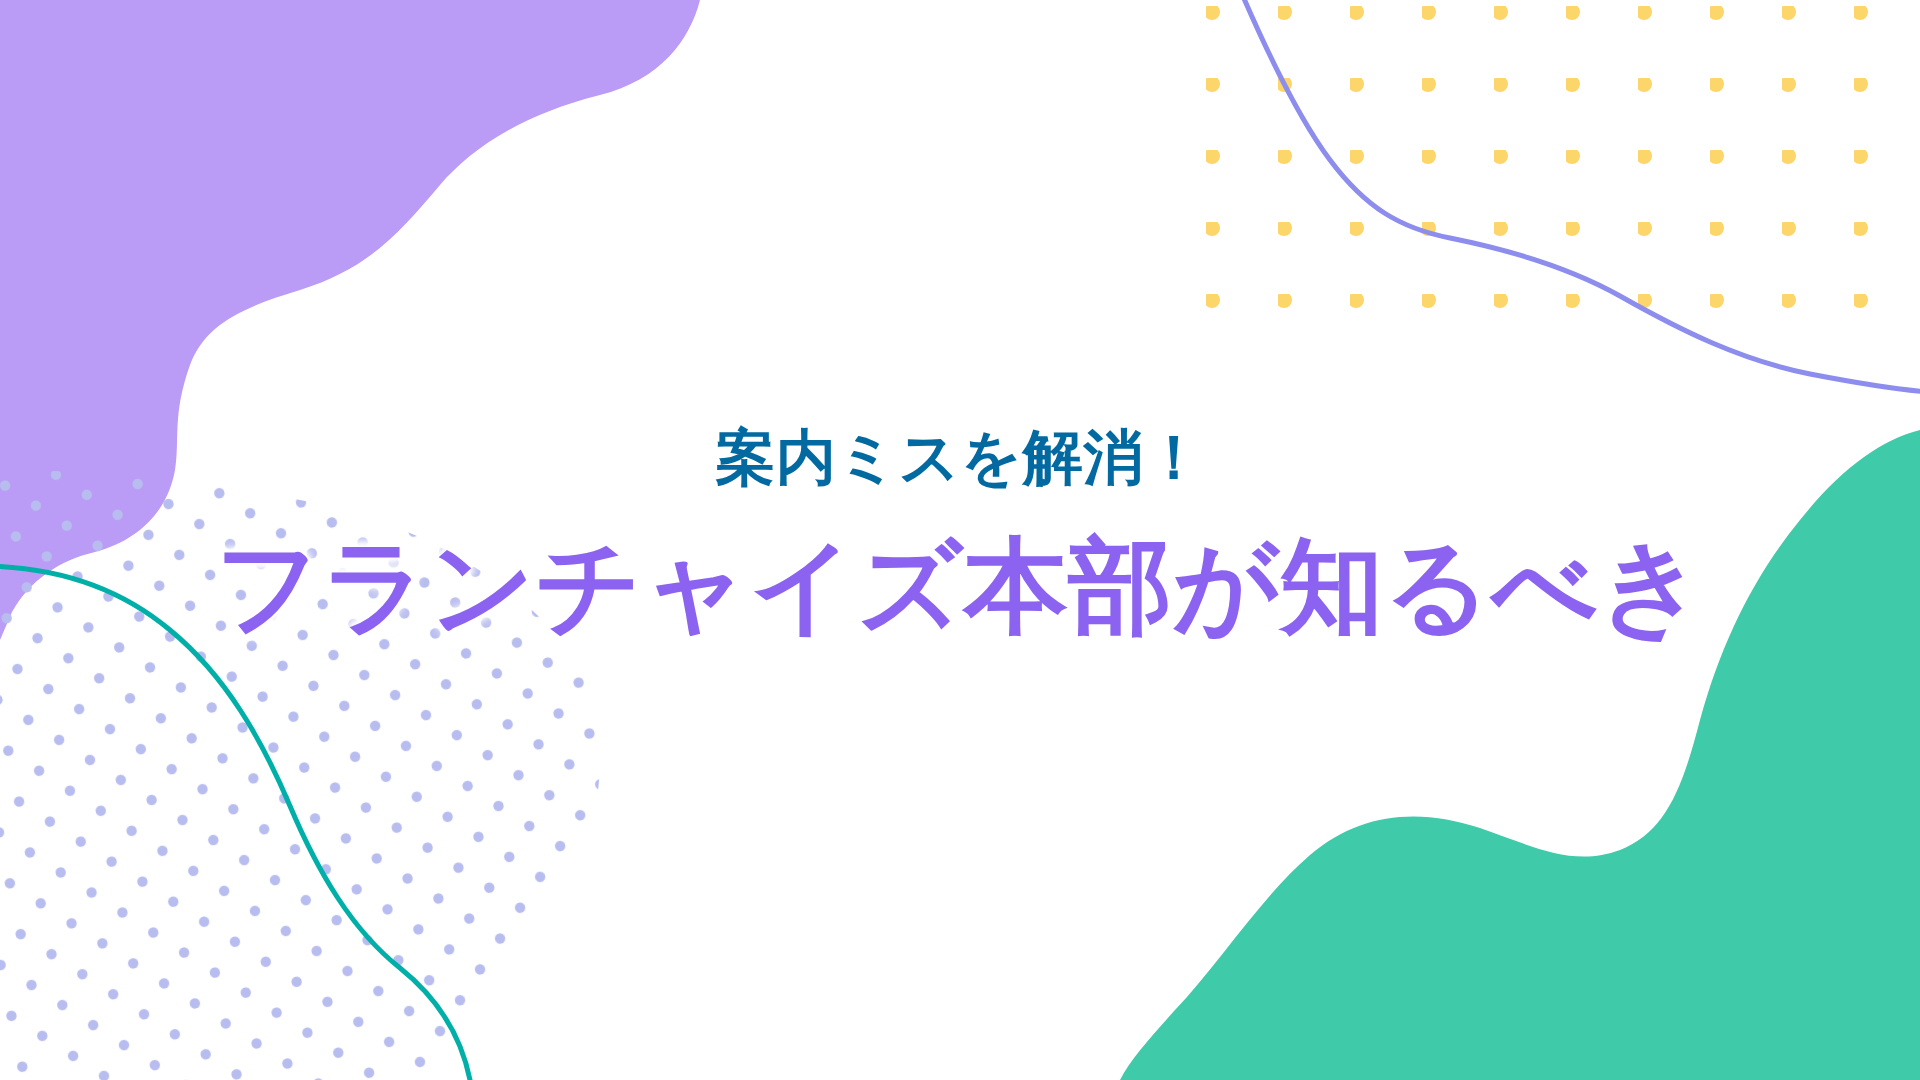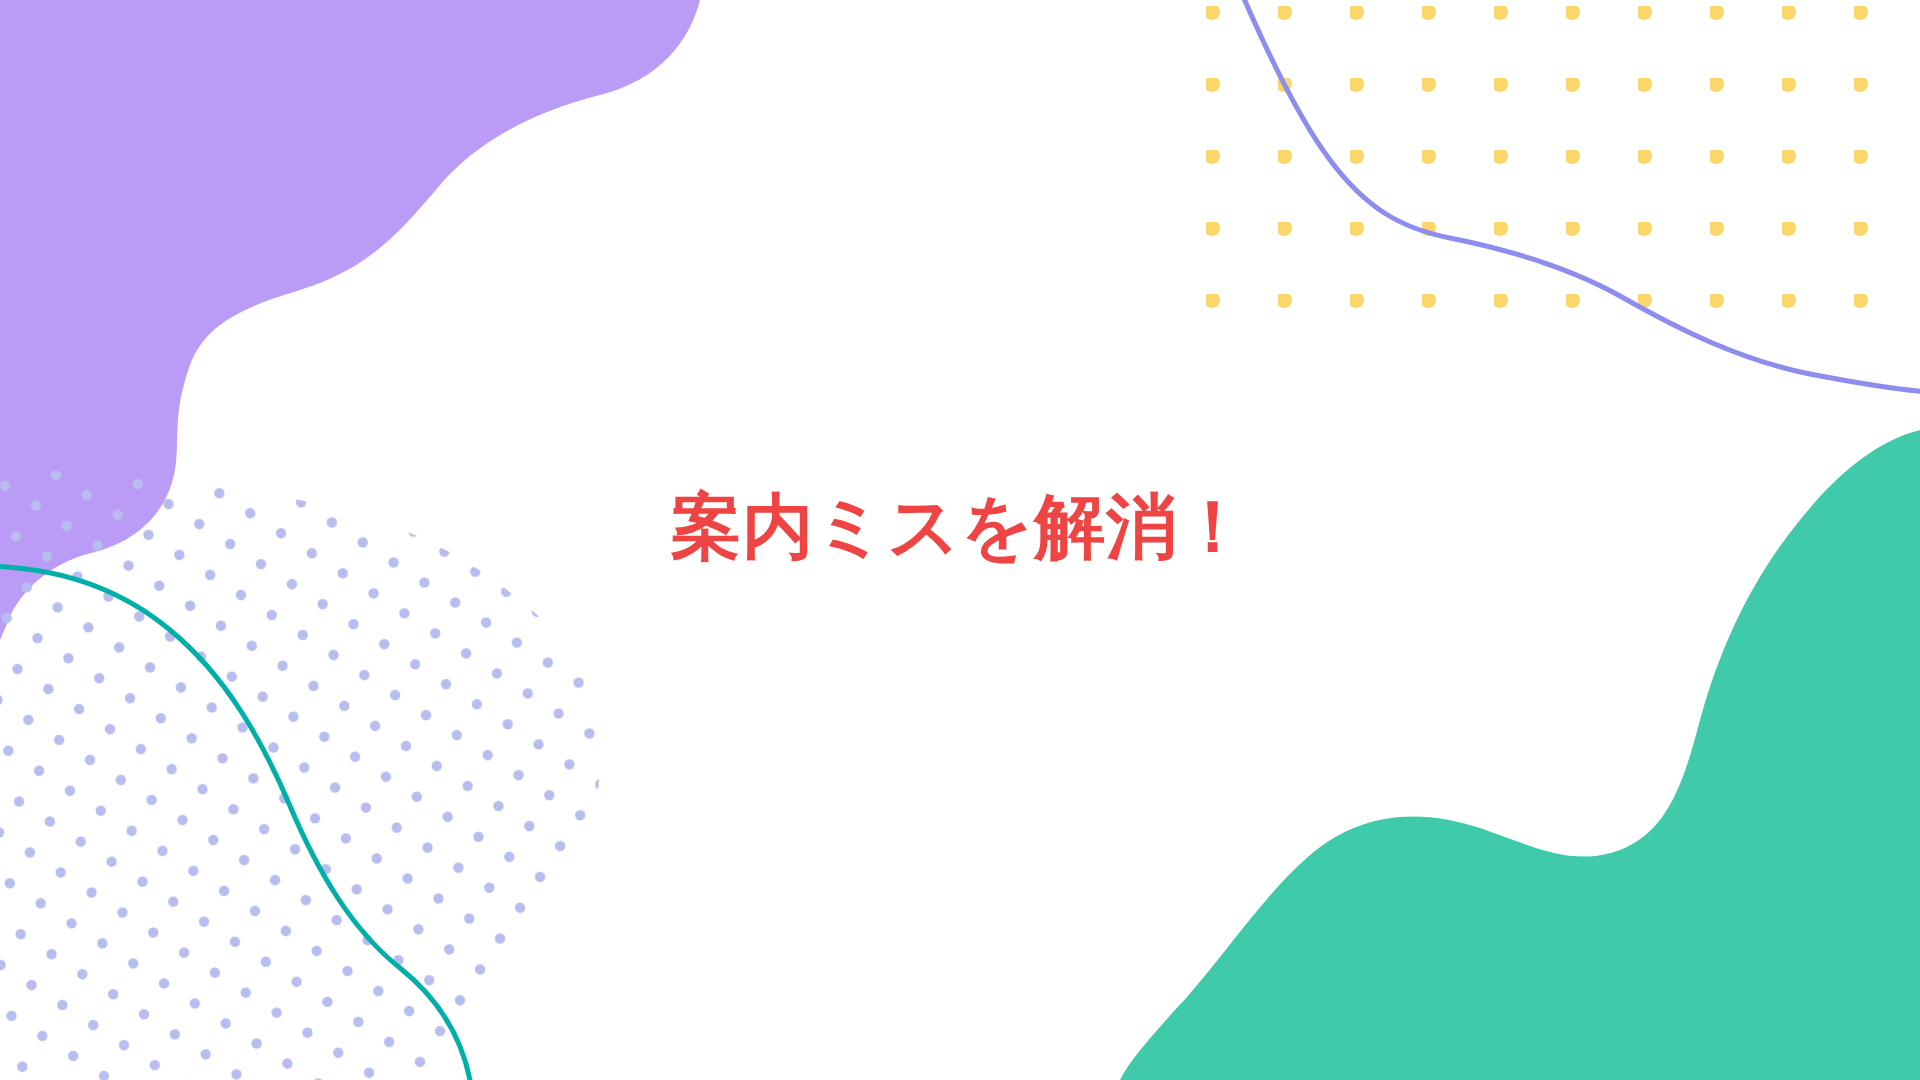--- a/index.html
+++ b/index.html
@@ -33,24 +33,24 @@
     display:flex;
     flex-direction:column;
     align-items:center;
     justify-content:center;
     z-index:40;
   }
 
   #eyebrow {
     font-family:"DejaVu Sans", sans-serif;
     font-weight:700;
-    font-size:71px;
+    font-size:60px;
     line-height:1.12;
     letter-spacing:0.01em;
-    color:#ef4444;
+    color:#0369a1;
     text-align:center;
     margin-bottom:26px;
     white-space:nowrap;
   }
 
   #headline {
     font-family:"DejaVu Sans", sans-serif;
     font-weight:700;
     font-size:104px;
     line-height:1.34;
@@ -132,17 +132,18 @@
              C226,676 262,740 290,806
              C318,872 352,930 400,968
              C440,1000 462,1040 470,1080" fill="none" stroke="#00B0A8" stroke-width="5" stroke-linecap="round"></path>
   </svg>
 
   <div id="text-block">
 
     <div id="eyebrow">案内ミスを解消！</div>
 
     <div id="headline">
+      <span class="hl-line">フランチャイズ本部が知るべき</span>
     </div>
 
   </div>
 
 </div>
 
 </body></html>

